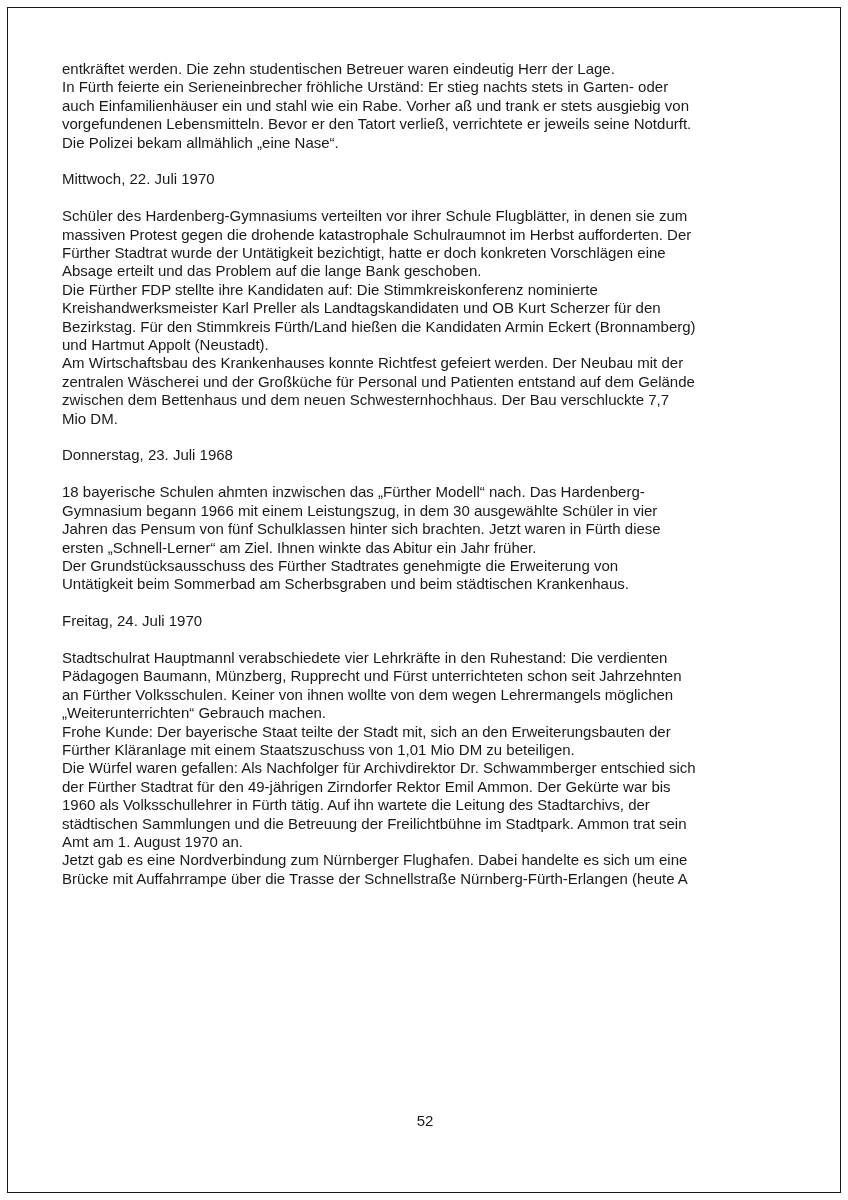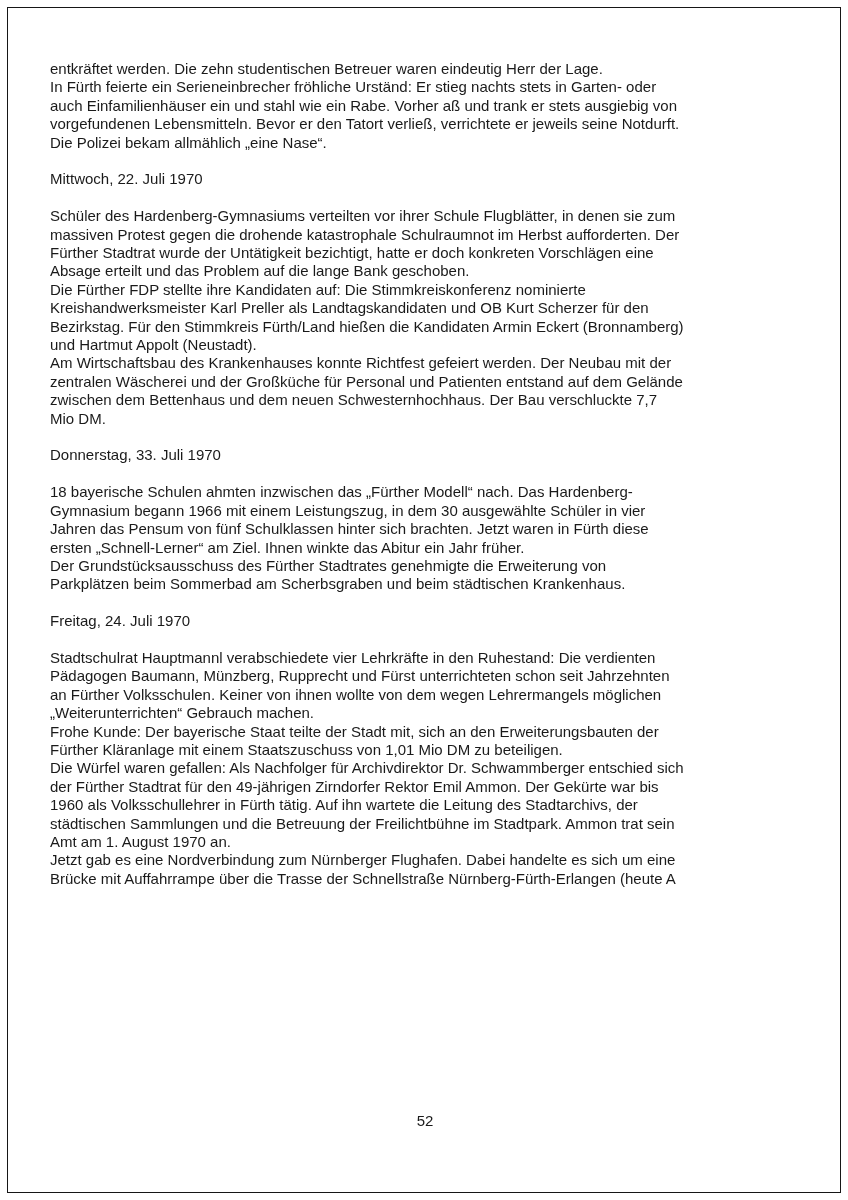--- a/index.html
+++ b/index.html
@@ -21,21 +21,21 @@
     top: 7px;
     left: 7px;
     right: 7px;
     bottom: 7px;
     border: 1px solid #161616;
     pointer-events: none;
   }
   .content {
     position: absolute;
     top: 60px;
-    left: 50px;
+    left: 62px;
     width: 702px;
     font-size: 15px;
     line-height: 18.4px;
   }
   .para {
     margin: 0;
     white-space: pre-line;
   }
   .heading {
     font-size: 15px;
@@ -80,27 +80,27 @@
 Kreishandwerksmeister Karl Preller als Landtagskandidaten und OB Kurt Scherzer für den
 Bezirkstag. Für den Stimmkreis Fürth/Land hießen die Kandidaten Armin Eckert (Bronnamberg)
 und Hartmut Appolt (Neustadt).</p>
       <p class="para">Am Wirtschaftsbau des Krankenhauses konnte Richtfest gefeiert werden. Der Neubau mit der
 zentralen Wäscherei und der Großküche für Personal und Patienten entstand auf dem Gelände
 zwischen dem Bettenhaus und dem neuen Schwesternhochhaus. Der Bau verschluckte 7,7
 Mio DM.</p>
     </section>
 
     <section>
-      <h2 class="heading">Donnerstag, 33. Juli 1970</h2>
+      <h2 class="heading">Donnerstag, 23. Juli 1968</h2>
       <p class="para">18 bayerische Schulen ahmten inzwischen das „Fürther Modell“ nach. Das Hardenberg-
 Gymnasium begann 1966 mit einem Leistungszug, in dem 30 ausgewählte Schüler in vier
 Jahren das Pensum von fünf Schulklassen hinter sich brachten. Jetzt waren in Fürth diese
 ersten „Schnell-Lerner“ am Ziel. Ihnen winkte das Abitur ein Jahr früher.</p>
       <p class="para">Der Grundstücksausschuss des Fürther Stadtrates genehmigte die Erweiterung von
-Parkplätzen beim Sommerbad am Scherbsgraben und beim städtischen Krankenhaus.</p>
+Untätigkeit beim Sommerbad am Scherbsgraben und beim städtischen Krankenhaus.</p>
     </section>
 
     <section>
       <h2 class="heading">Freitag, 24. Juli 1970</h2>
       <p class="para">Stadtschulrat Hauptmannl verabschiedete vier Lehrkräfte in den Ruhestand: Die verdienten
 Pädagogen Baumann, Münzberg, Rupprecht und Fürst unterrichteten schon seit Jahrzehnten
 an Fürther Volksschulen. Keiner von ihnen wollte von dem wegen Lehrermangels möglichen
 „Weiterunterrichten“ Gebrauch machen.</p>
       <p class="para">Frohe Kunde: Der bayerische Staat teilte der Stadt mit, sich an den Erweiterungsbauten der
 Fürther Kläranlage mit einem Staatszuschuss von 1,01 Mio DM zu beteiligen.</p>

